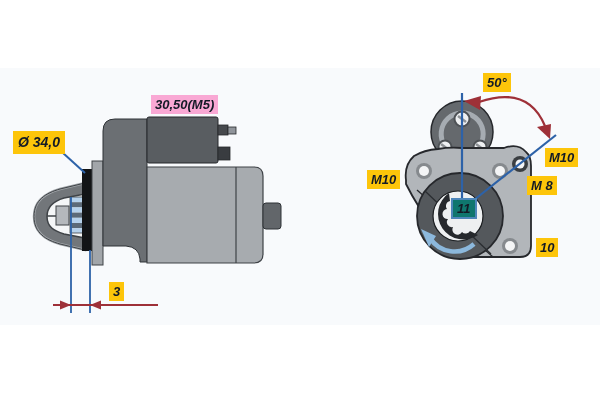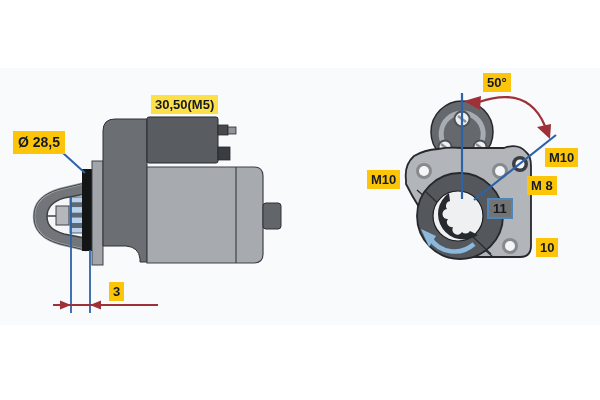--- a/index.html
+++ b/index.html
@@ -12,28 +12,28 @@
   .drawing{position:absolute;left:0;top:0;}
   .lbl{
     position:absolute;
     font-weight:bold;
     font-size:13px;
     color:#131a26;
     padding:2px 4px;
     line-height:15px;
     white-space:nowrap;
     box-sizing:border-box;
+    font-style:italic;
   }
   .lbl.yellow{background:#fdc50a;}
-  .lbl.blue{background:#fde047;}
+  .lbl.blue{background:#f9a8d4;}
   .lbl.callout{
-    background:#737373;
+    background:#0f766e;
     border:2px solid #4d86ba;
     padding:1px 4px;
-    margin-left:36px;
   }
   .lbl.big{font-size:14px;padding:3px 5px;line-height:17px;}
 </style>
 </head>
 <body>
 
 <div class="canvas">
   <div class="band"></div>
 
   <svg class="drawing" width="600" height="400" viewBox="0 0 600 400">
@@ -135,21 +135,21 @@
       <g>
         <line x1="462" y1="93" x2="462" y2="199" stroke="#2d62a8" stroke-width="2.2"></line>
         <line x1="556" y1="135" x2="474" y2="200" stroke="#2d62a8" stroke-width="2.2"></line>
         <path d="M479,102 Q528,85 545,126" fill="none" stroke="#9e3038" stroke-width="2.2"></path>
         <polygon points="464,101 481,96 480,110" fill="#9e3038"></polygon>
         <polygon points="550,139 551,124 537,127" fill="#9e3038"></polygon>
       </g>
     </g>
   </svg>
 
-  <div class="lbl yellow big" style="left:13px;top:131px;">Ø 28,5</div>
+  <div class="lbl yellow big" style="left:13px;top:131px;">Ø 34,0</div>
 
   <div class="lbl blue" style="left:151px;top:95px;">30,50(M5)</div>
 
   <div class="lbl yellow" style="left:109px;top:282px;">3</div>
 
   <div class="lbl yellow" style="left:483px;top:73px;">50°</div>
 
   <div class="lbl yellow" style="left:367px;top:170px;">M10</div>
 
   <div class="lbl yellow" style="left:545px;top:148px;">M10</div>

